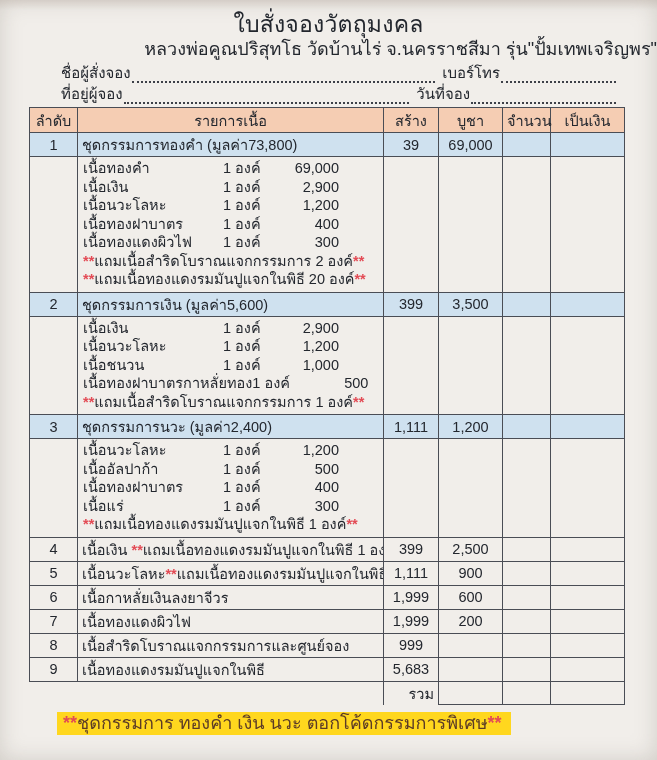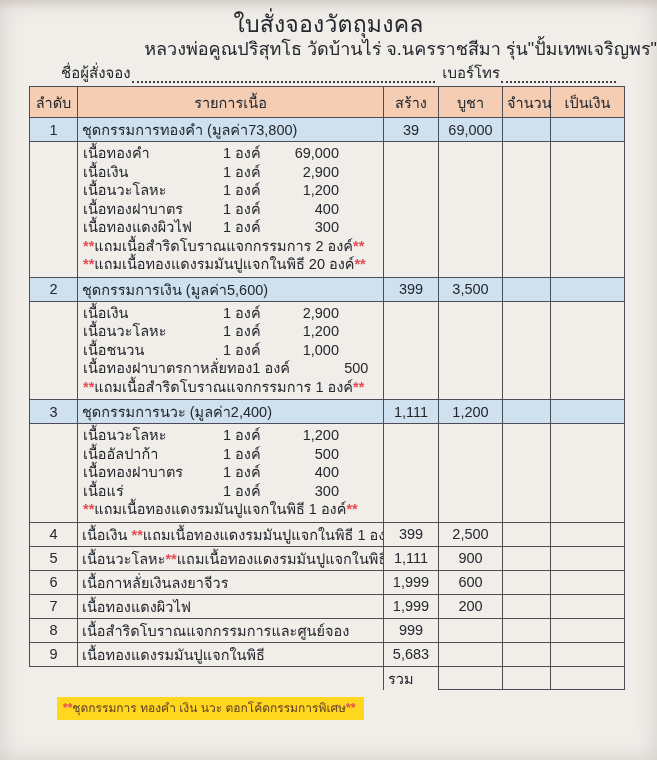--- a/index.html
+++ b/index.html
@@ -26,57 +26,63 @@
     margin:0 40px 0 55px;}
   .form-line .lbl{white-space:nowrap;margin-left:6px;}
   .dots{flex:1 1 auto;border-bottom:2px dotted #3d4048;height:15px;margin:0 1px;}
   .dots.fixed1{flex:0 0 115px;} .dots.fixed2{flex:0 0 145px;}
   
   table{border-collapse:collapse;table-layout:fixed;width:595px;margin:3px 0 0 29px;
     font-size:14.5px;}
   col.c-no{width:48px;} col.c-name{width:306px;} col.c-made{width:55px;}
   col.c-price{width:64px;} col.c-qty{width:48px;} col.c-amt{width:74px;}
   th,td{border:1px solid var(--border);padding:0 4px;vertical-align:middle;}
-  thead th{background:var(--header-row);font-weight:normal;height:31px;text-align:center;}
+  thead th{background:var(--header-row);font-weight:normal;height:25px;text-align:center;}
   tr.grp-head td{background:var(--group-row);height:24px;}
   tr.section-row td{background:var(--group-row);height:21px;text-align:center;}
   td.num{text-align:center;}
   td.items-cell{vertical-align:top;padding:2px 4px 3px 5px;}
   .item-line{display:flex;line-height:18.5px;}
   .i-name{flex:0 0 140px;white-space:nowrap;}
   .i-qty{flex:0 0 60px;}
   .i-price{flex:0 0 56px;text-align:right;}
   .i-gap{flex:1 1 auto;}
   .note-line{line-height:18.5px;white-space:nowrap;}
   .star{color:var(--red-accent);font-weight:bold;}
   tr.simple td{height:21px;}
   td.name-cell{white-space:nowrap;overflow:hidden;}
   tr.total-row td{border:none;background:transparent;}
-  tr.total-row td.total-made{border-left:1px solid var(--border);text-align:left;height:20px;}
+  tr.total-row td.total-made{border-left:1px solid var(--border);text-align:right;height:20px;}
   tr.total-row td.boxed{border:1px solid var(--border);}
   
   .highlight-note{
     margin:7px 0 0 57px;display:inline-block;background:var(--highlight-bg);
-    color:var(--highlight-text);font-size:12px;line-height:22px;padding:0 9px 1px 6px;
+    color:var(--highlight-text);font-size:18px;line-height:22px;padding:0 9px 1px 6px;
     white-space:nowrap;
   }
 </style>
 </head>
 <body>
 
 <div class="paper">
 
   <div class="title1">ใบสั่งจองวัตถุมงคล</div>
   <div class="title2">หลวงพ่อคูณปริสุทโธ วัดบ้านไร่ จ.นครราชสีมา รุ่น"ปั้มเทพเจริญพร"</div>
 
   <div class="form-line">
     <span class="lbl">ชื่อผู้สั่งจอง</span>
     <span class="dots"></span>
     <span class="lbl">เบอร์โทร</span>
     <span class="dots fixed1"></span>
+  </div>
+  <div class="form-line">
+    <span class="lbl">ที่อยู่ผู้จอง</span>
+    <span class="dots"></span>
+    <span class="lbl">วันที่จอง</span>
+    <span class="dots fixed2"></span>
   </div>
 
   <table>
     <colgroup>
       <col class="c-no">
         <col class="c-name">
         <col class="c-made">
       <col class="c-price">
         <col class="c-qty">
         <col class="c-amt">

